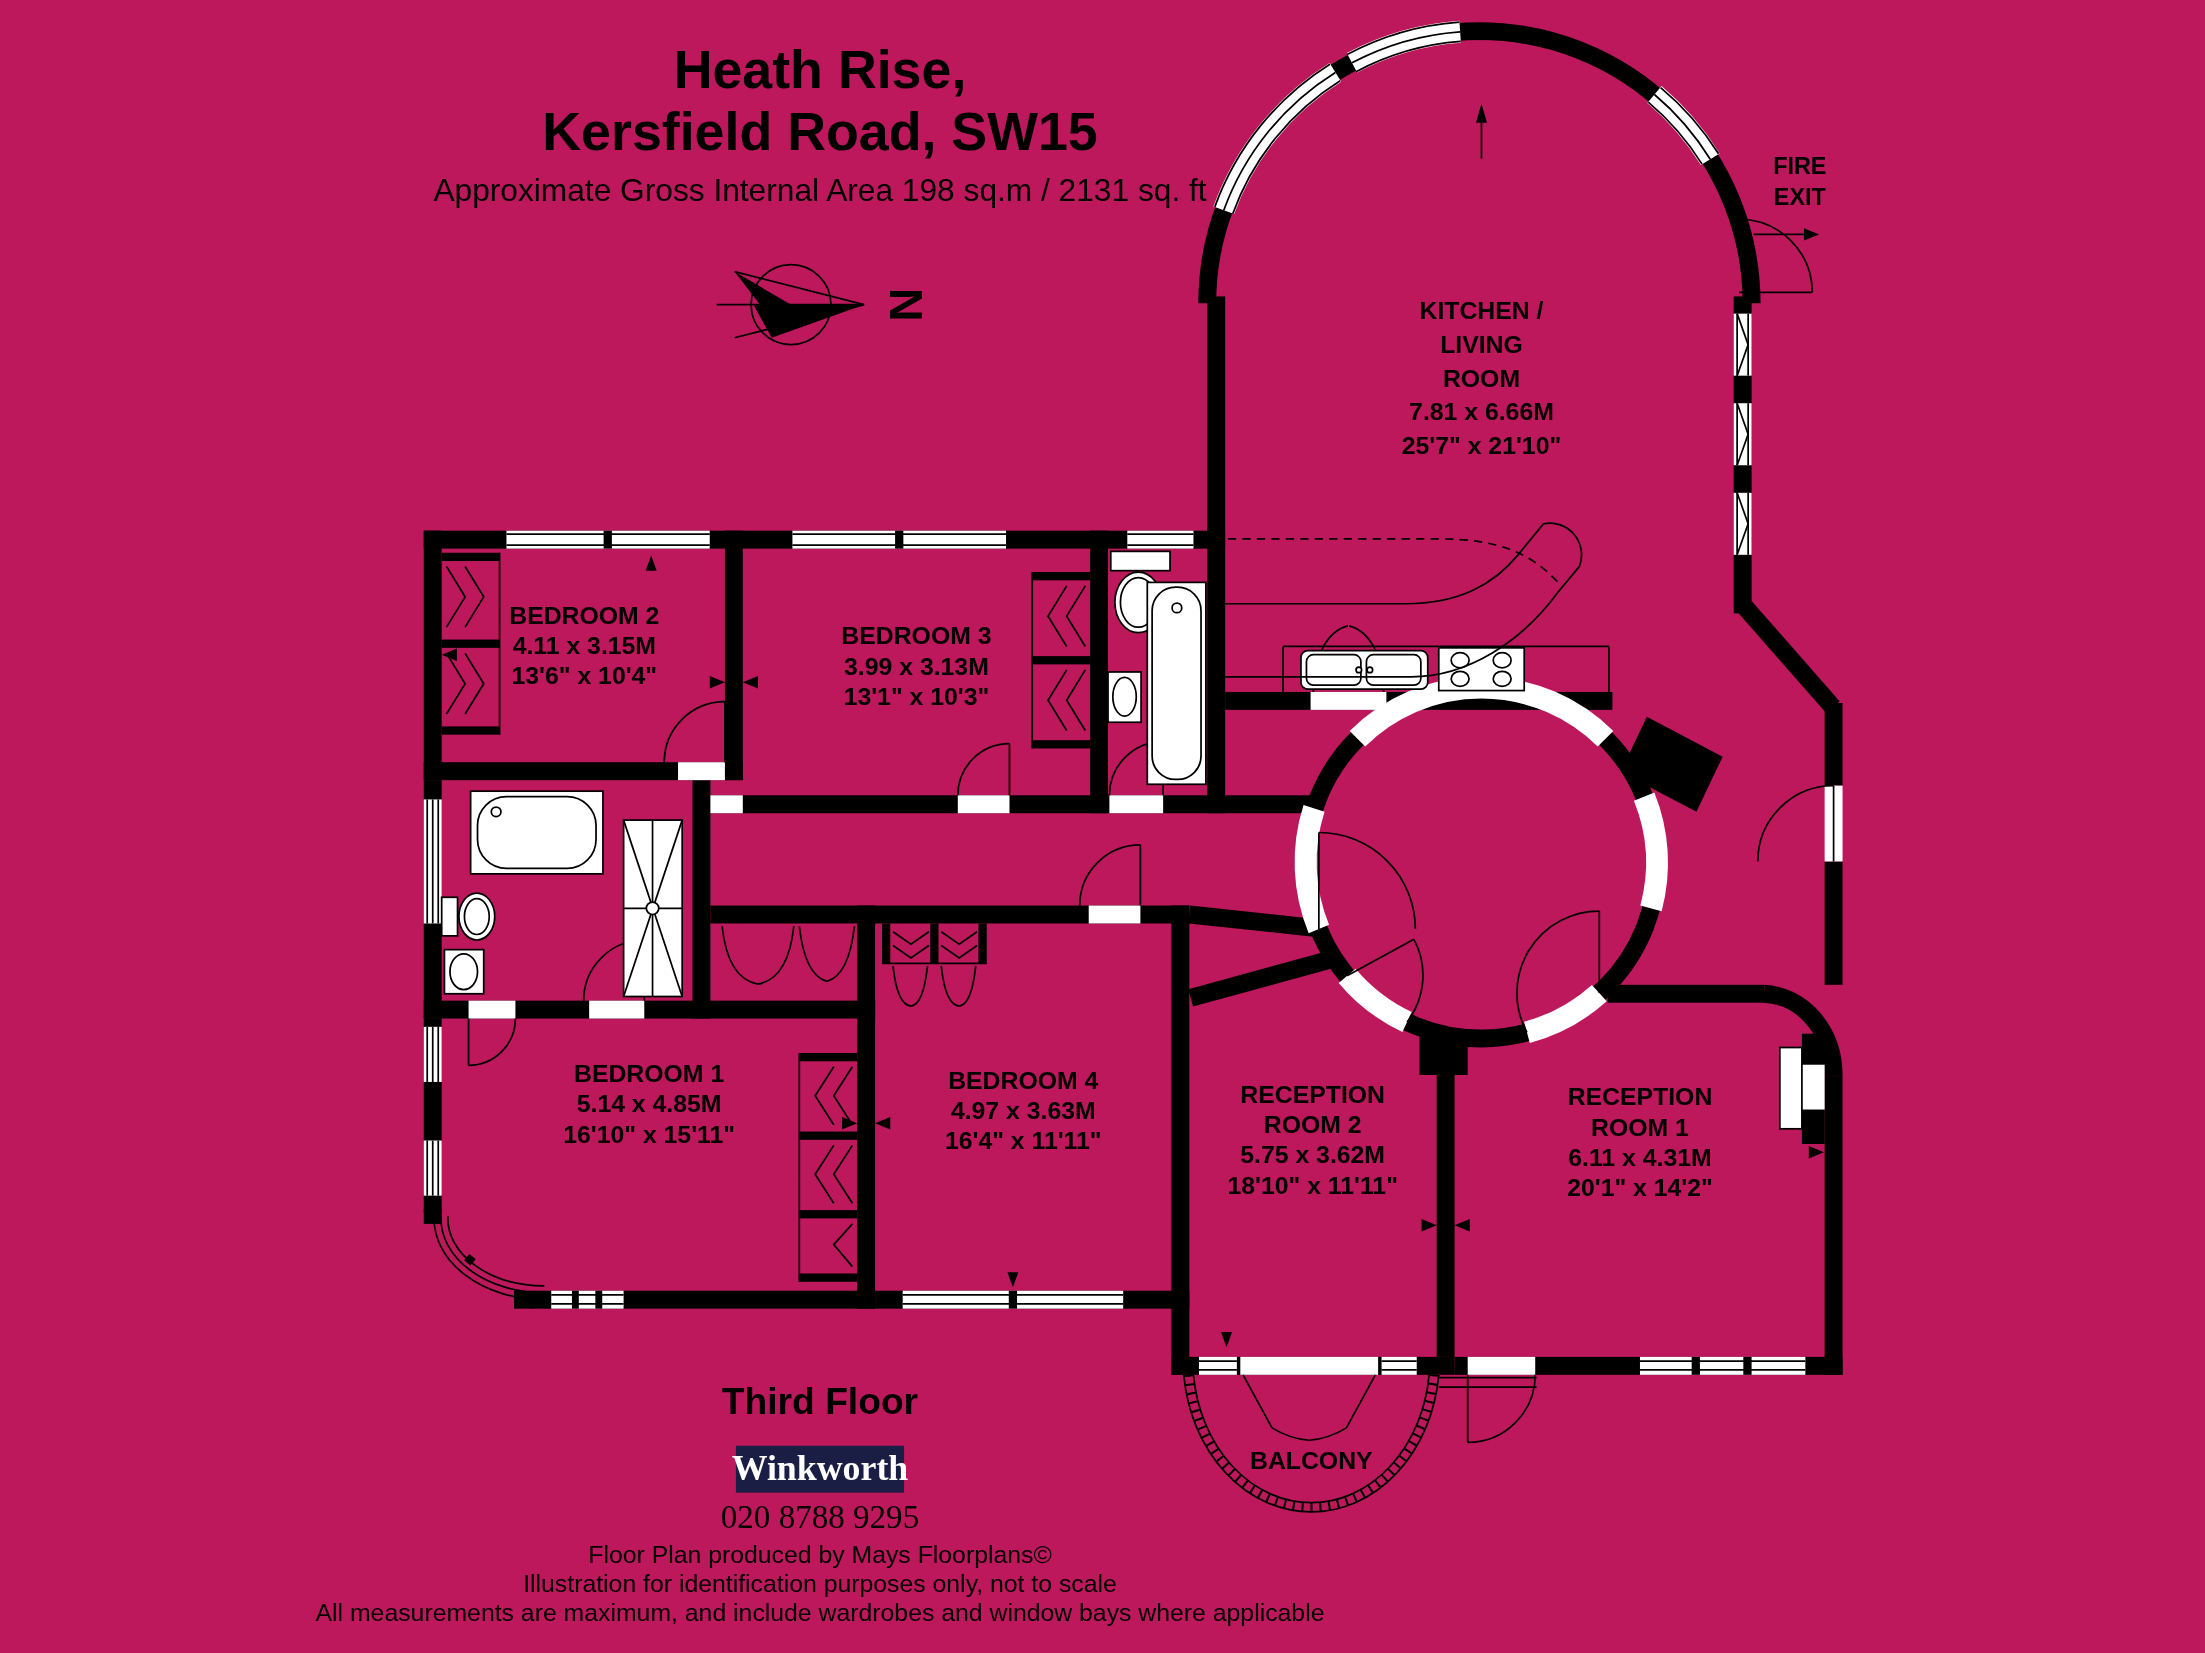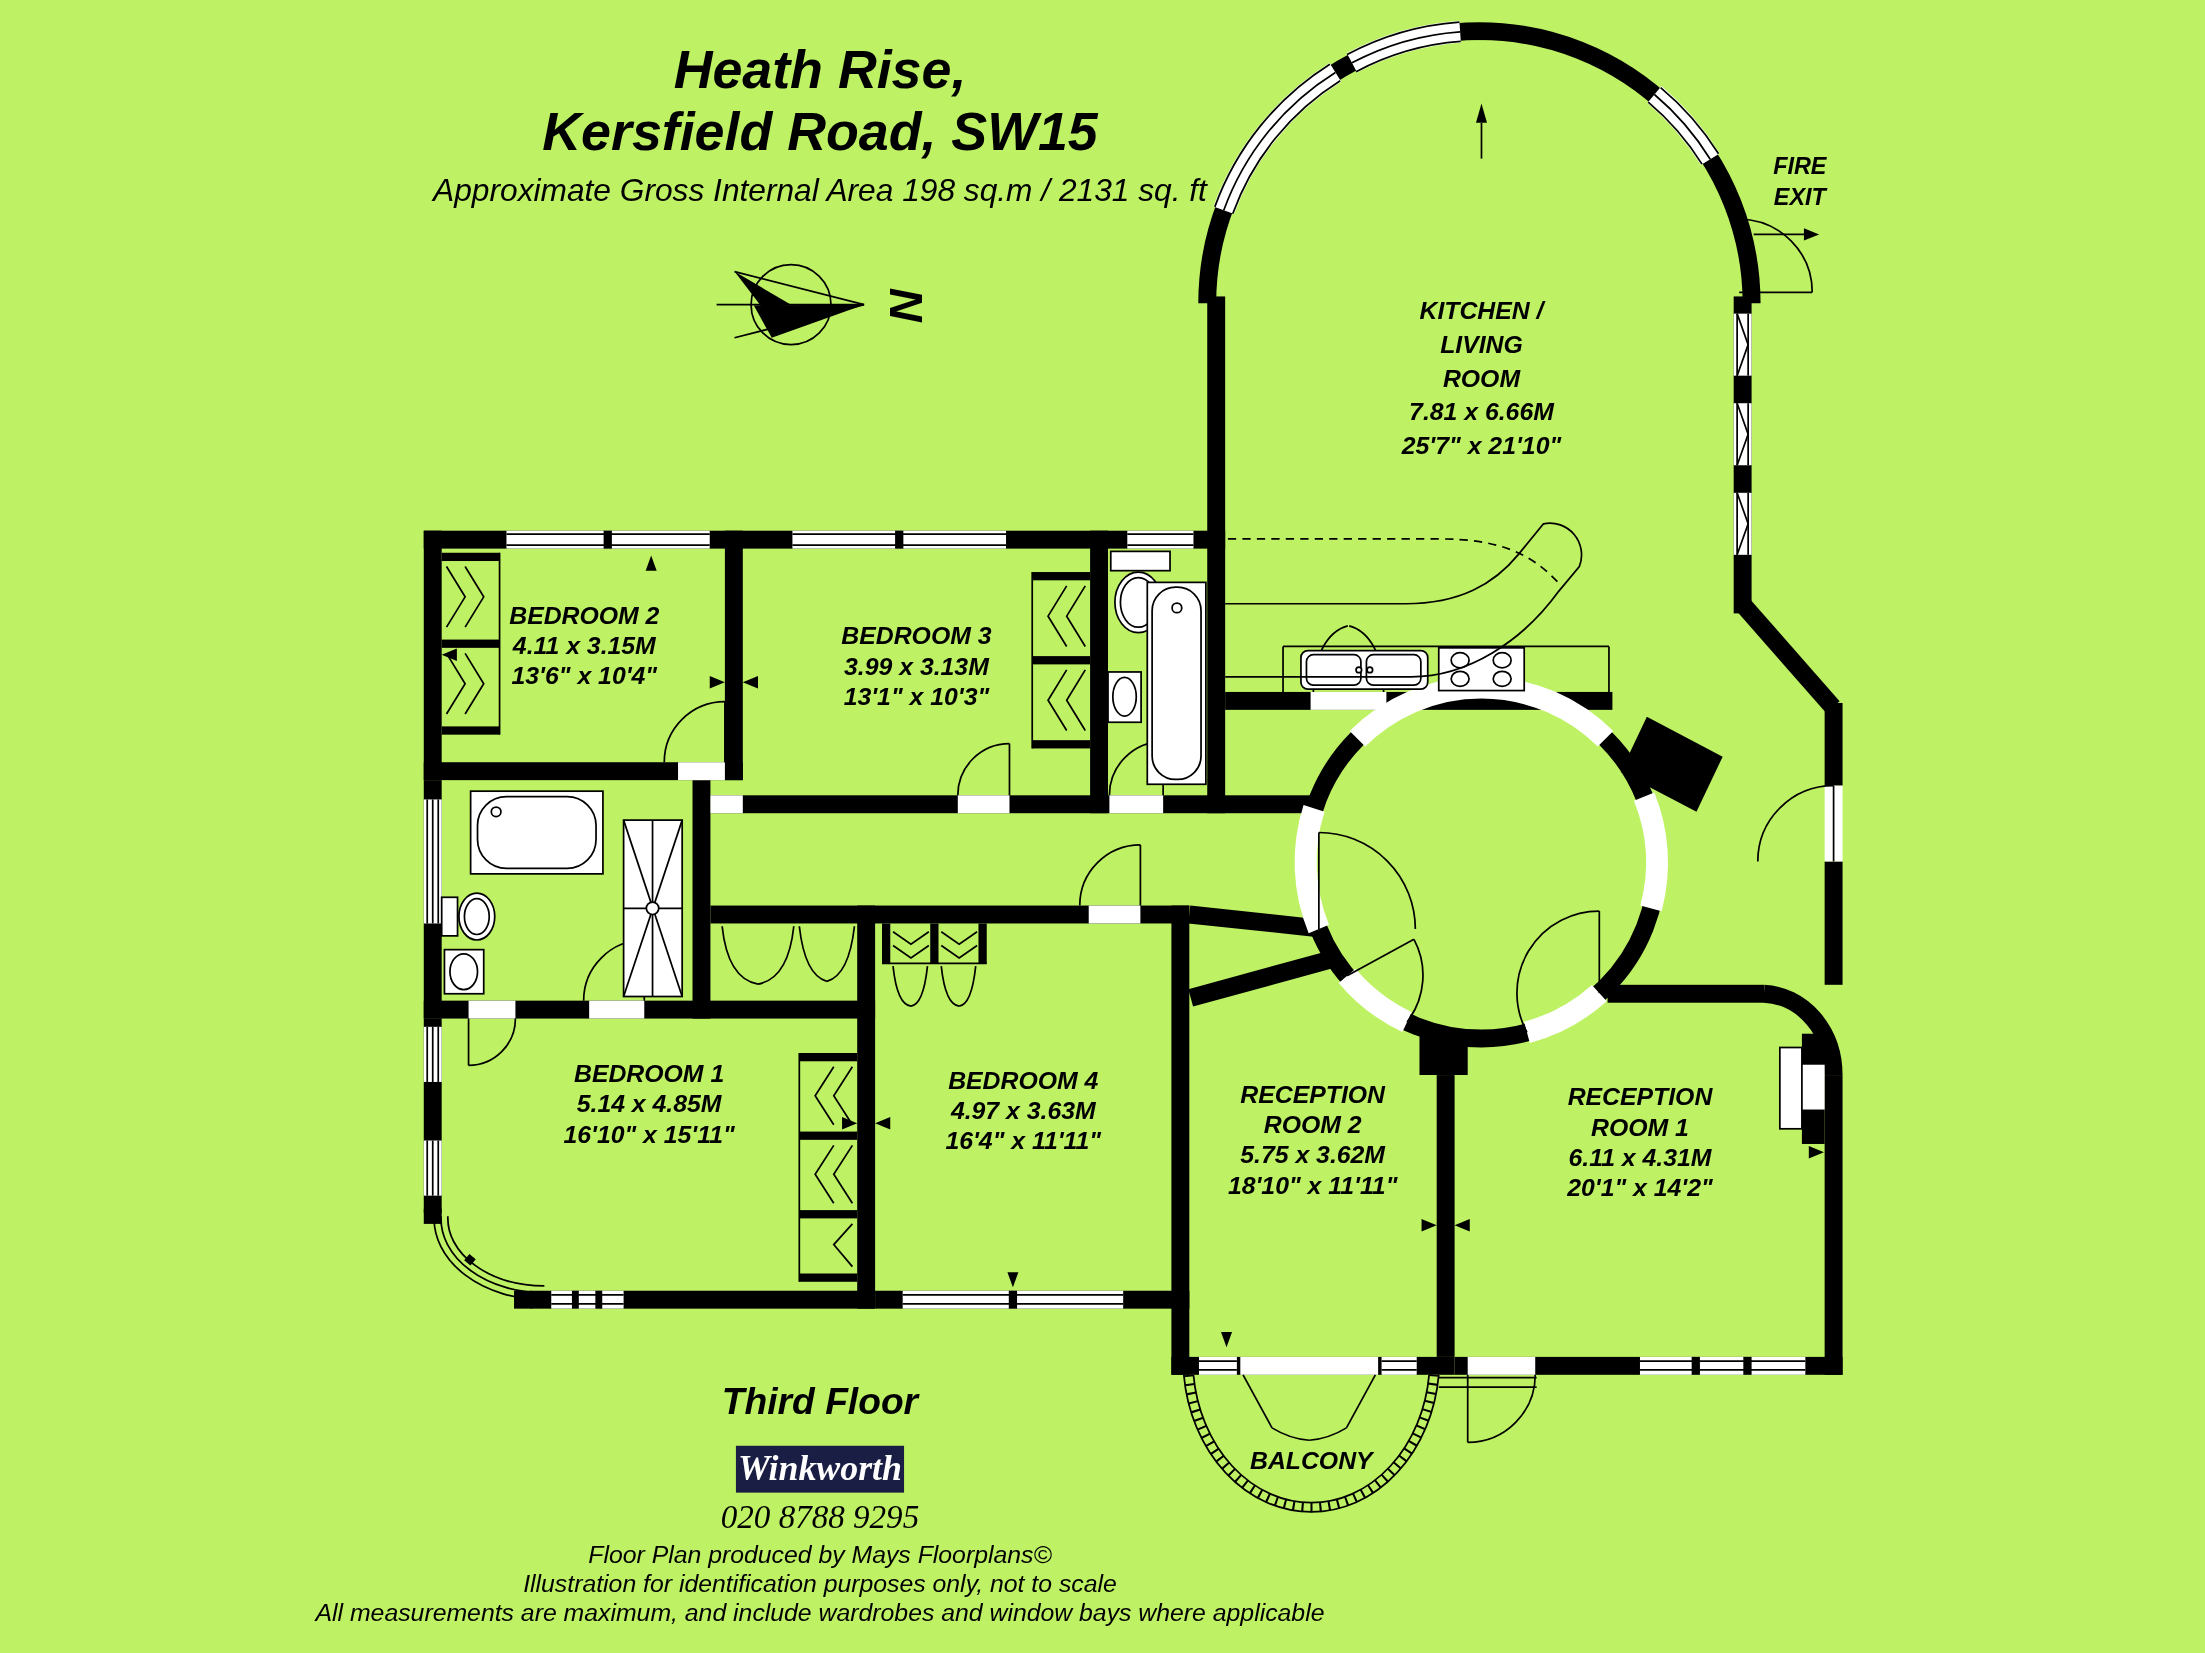--- a/index.html
+++ b/index.html
@@ -1,17 +1,17 @@
 <!DOCTYPE html>
 <html style="font-size:11px"><head>
 <meta charset="utf-8">
 <style>
   html,body{margin:0;padding:0;background:#fff;}
-  .page{position:relative;width:2205px;height:1654px;background:#bef264;overflow:hidden;
-        font-family:"Liberation Sans",sans-serif;font-style:italic;}
+  .page{position:relative;width:2205px;height:1654px;background:#be185d;overflow:hidden;
+        font-family:"Liberation Sans",sans-serif;}
   svg{position:absolute;left:0;top:0;}
   svg text{fill:#000;font-family:"Liberation Sans",sans-serif;}
   .t-title{font-size:78px;font-weight:bold;text-anchor:middle;}
   .t-sub{font-size:46px;text-anchor:middle;}
   .t-room{font-size:36px;font-weight:bold;text-anchor:middle;}
   .t-fire{font-size:34px;font-weight:bold;text-anchor:middle;}
   .t-floor{font-size:54px;font-weight:bold;text-anchor:middle;}
   .t-logo{font-size:52px;font-weight:bold;text-anchor:middle;font-family:"Liberation Serif",serif;fill:#fff;}
   .t-phone{font-size:48px;text-anchor:middle;font-family:"Liberation Serif",serif;}
   .t-foot{font-size:36px;text-anchor:middle;}

